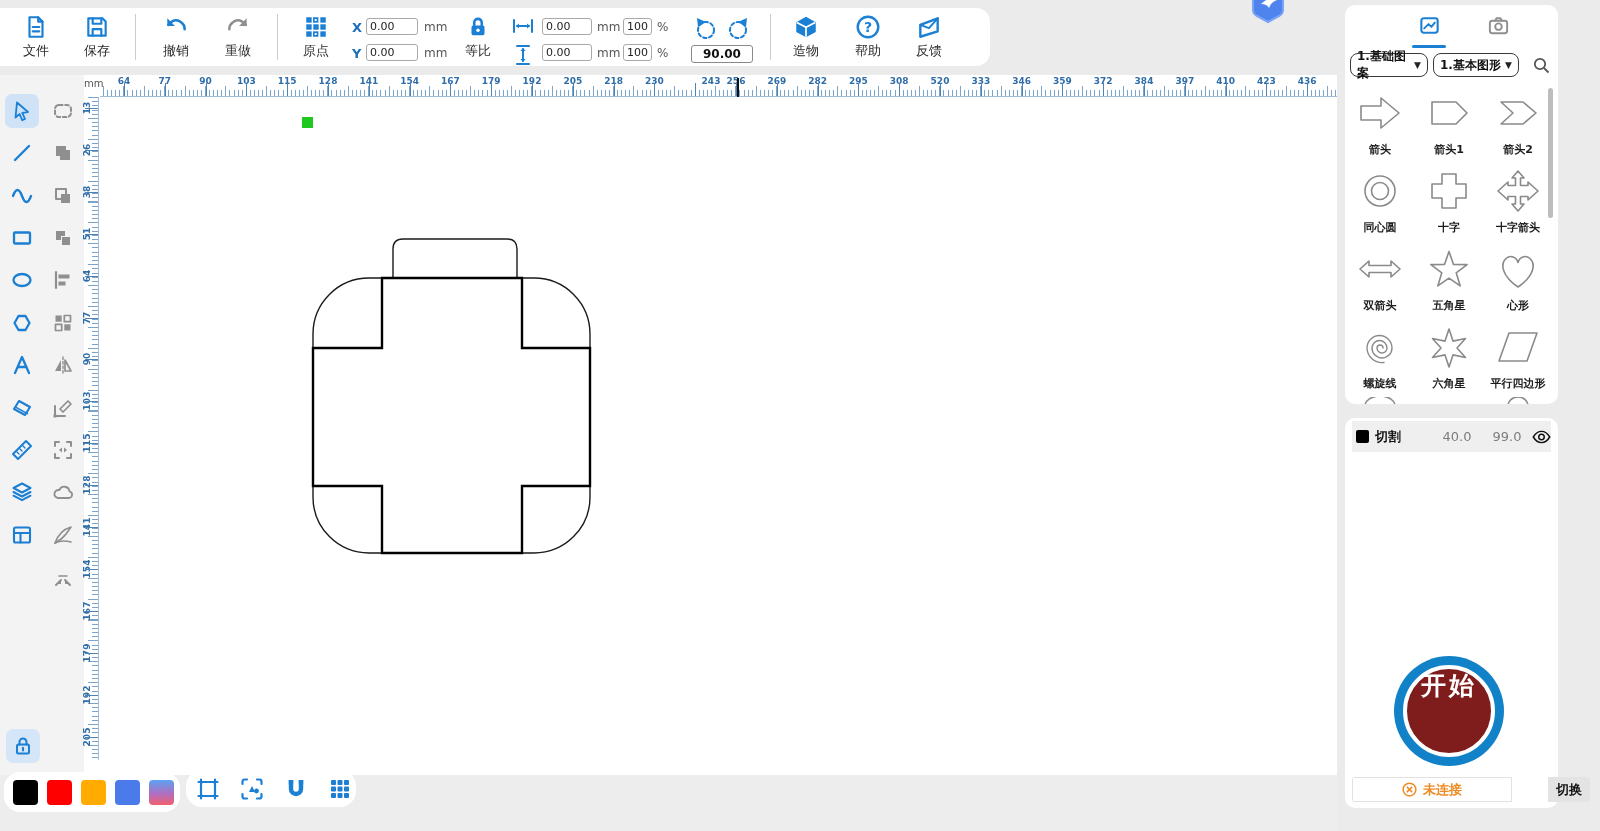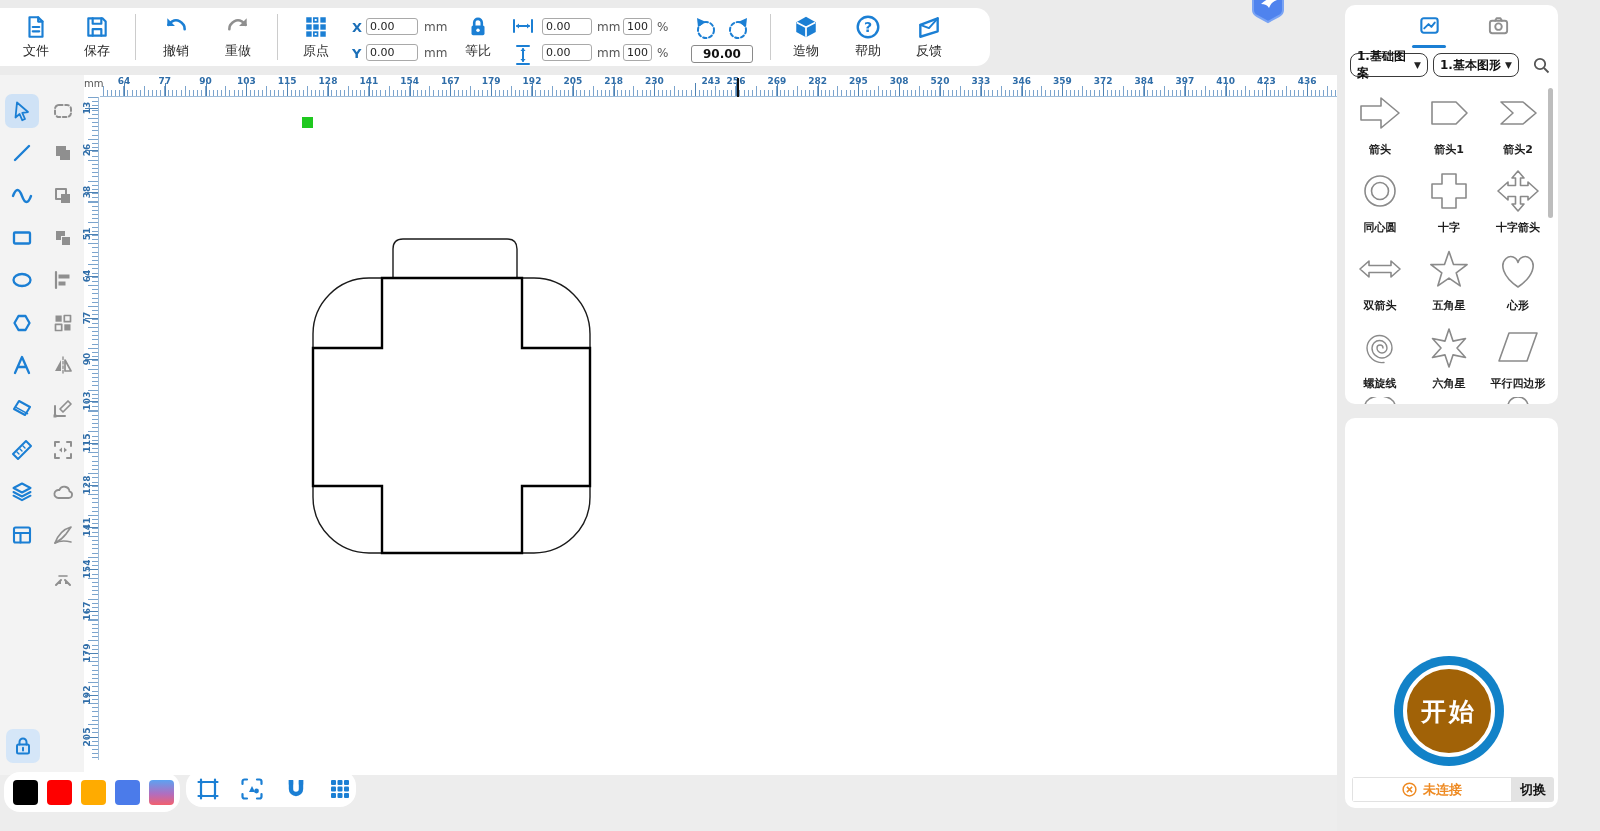--- a/index.html
+++ b/index.html
@@ -77,25 +77,25 @@
   .phead span:first-child { padding-left:8px; }
   .prow { display:grid; grid-template-columns:80px 50px 50px 19px; height:31px; background:#efefef; align-items:center;
     font-size:13px; cursor:pointer; }
   .prow .pname { display:flex; align-items:center; gap:6px; padding-left:4px; font-weight:bold; color:#111; }
   .prow .pnum { color:#7d7d7d; }
   .layersw { width:13px; height:13px; background:#000; border-radius:2px; }
 
   
   .startbtn { position:absolute; width:110px; height:110px; border-radius:50%; background:#1282c8; display:flex; align-items:center;
     justify-content:center; cursor:pointer; }
-  .startbtn .inner { width:92px; height:92px; border-radius:50%; background:#a16207; border:4px solid #fff; display:flex;
-    align-items:center; justify-content:center; color:#fff; font-size:25px; font-weight:bold; letter-spacing:3px; }
-
-  
-  .connbar { position:absolute; display:flex; height:25px; font-size:13px; border-radius:3px; overflow:hidden; }
+  .startbtn .inner { width:92px; height:92px; border-radius:50%; background:#7f1d1d; border:4px solid #fff; display:flex;
+    align-items:flex-start; justify-content:center; color:#fff; font-size:25px; font-weight:bold; letter-spacing:3px; }
+
+  
+  .connbar { position:absolute; display:flex; height:25px; font-size:13px; border-radius:3px; overflow:hidden;gap:36px; }
   .connstatus { width:160px; background:#fff; border:1px solid #e2e2e2; display:flex; align-items:center; justify-content:center;
     gap:6px; color:#ee8a22; font-weight:bold; }
   .connswitch { width:42px; background:#e3e3e3; display:flex; align-items:center; justify-content:center; color:#111;
     font-weight:bold; cursor:pointer; }
 
   .green-marker { position:absolute; width:11px; height:11px; background:#1fc81f; }
   .badge { position:absolute; left:1245px; top:-8px; width:46px; height:32px; }
 </style>
 </head>
 <body>
@@ -636,20 +636,32 @@
       </svg>
     <svg style="position:absolute; left:149px; top:392px" width="48" height="10" viewBox="0 0 48 10">
       <path class="shp" d="M14,9 a10,9 0 0 1 20,0"></path>
       </svg>
 
     <div class="scrollbar" style="left:203px; top:83px; height:130px"></div>
   </div>
 
   <div class="card" style="left:1345px; top:418px; width:213px; height:390px">
     <div class="ptable">
+      <div class="prow">
+        <span class="pname">
+          <span class="layersw"></span>
+          <span>切割</span>
+        </span>
+        <span class="pnum" style="text-align:center">40.0</span>
+        <span class="pnum" style="text-align:center">99.0</span>
+        <svg width="19" height="16" viewBox="0 0 22 16">
+          <path d="M1.5,8 C4.5,3 8,1.5 11,1.5 C14,1.5 17.5,3 20.5,8 C17.5,13 14,14.5 11,14.5 C8,14.5 4.5,13 1.5,8 Z" fill="none" stroke="#111" stroke-width="1.7"></path>
+          <circle cx="11" cy="8" r="3.2" fill="none" stroke="#111" stroke-width="1.7"></circle>
+        </svg>
+      </div>
     </div>
 
     <div class="startbtn" style="left:49px; top:238px">
       <div class="inner">
           <span>开始</span>
         </div>
     </div>
 
     <div class="connbar" style="left:7px; top:359px">
       <div class="connstatus">

